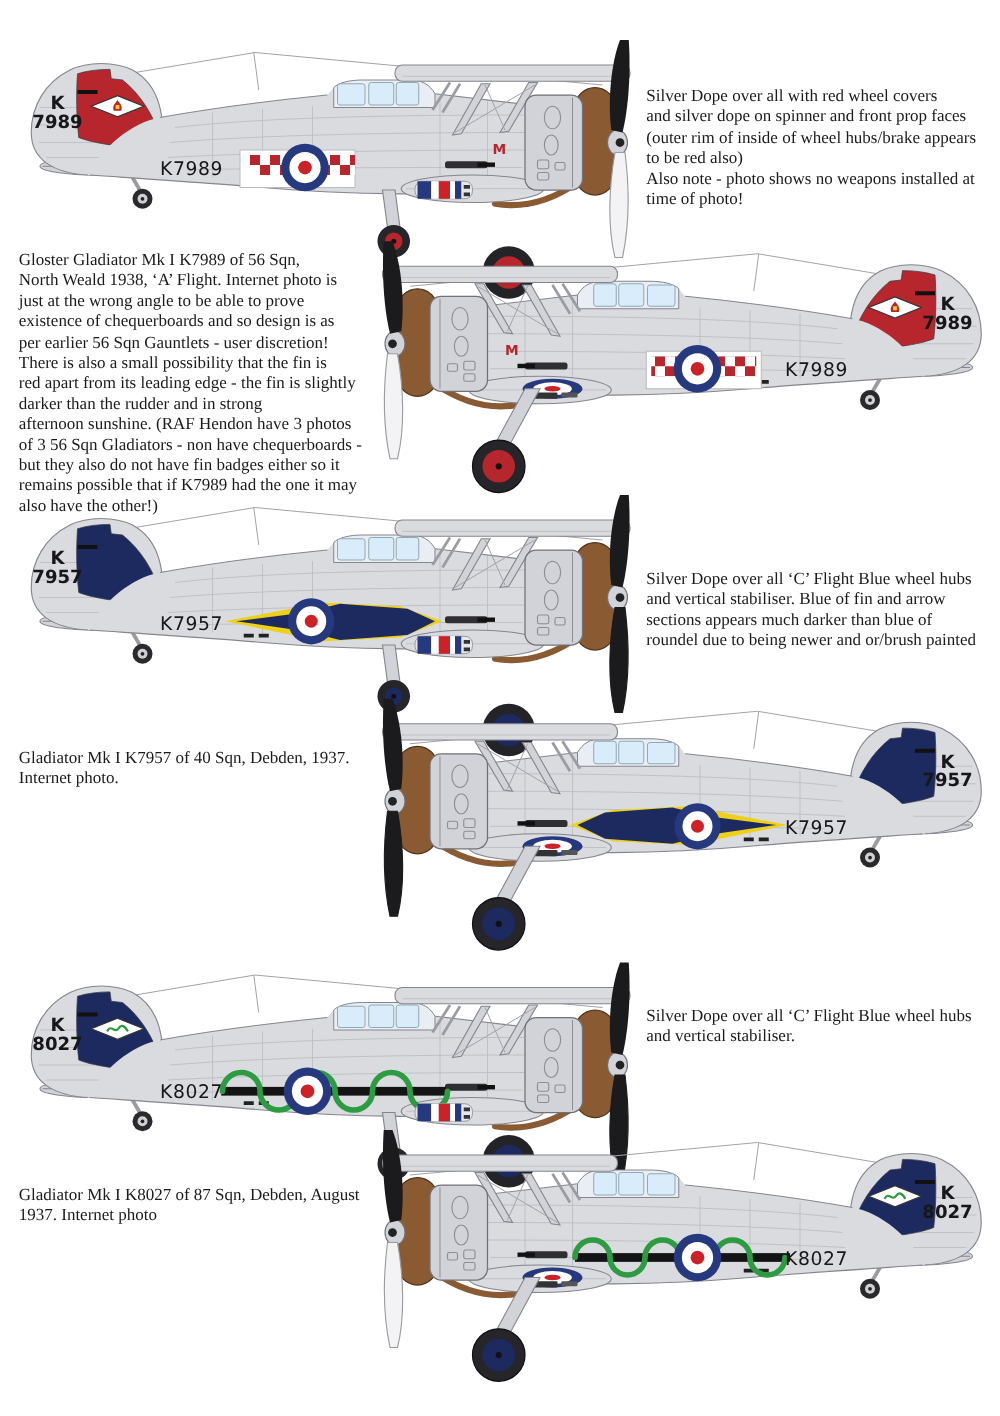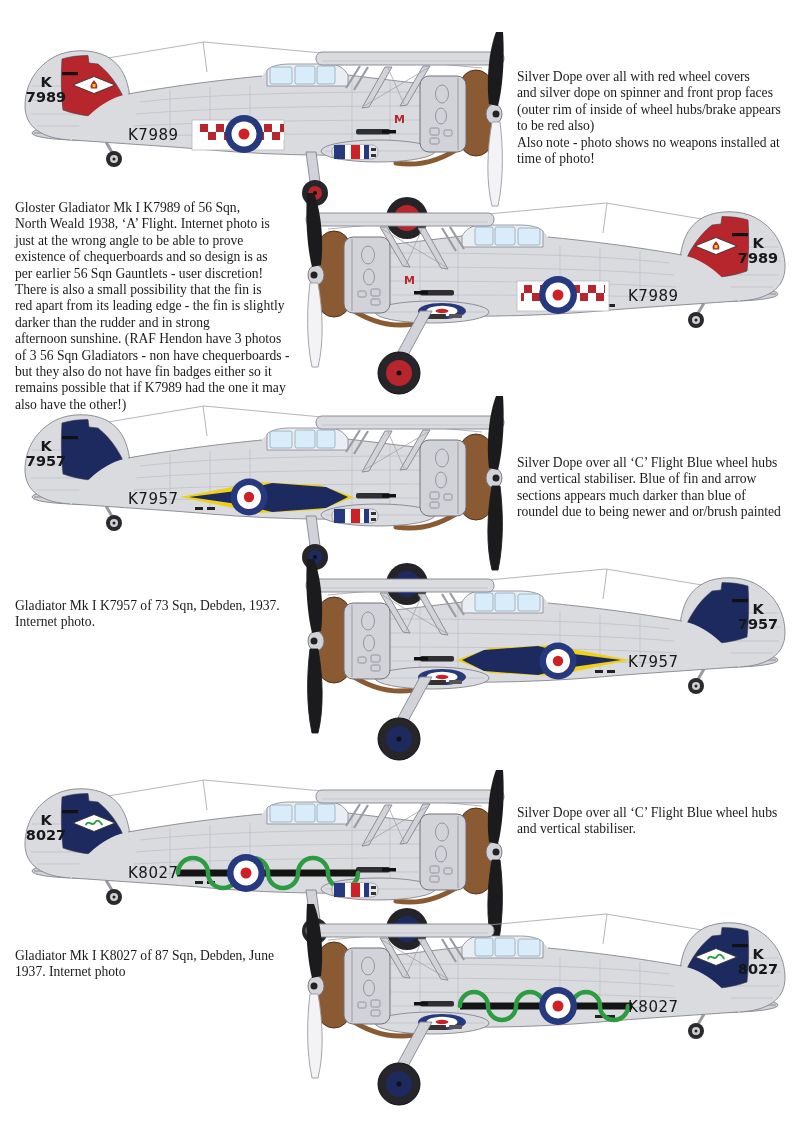--- a/index.html
+++ b/index.html
@@ -322,20 +322,20 @@
 darker than the rudder and in strong
 afternoon sunshine. (RAF Hendon have 3 photos
 of 3 56 Sqn Gladiators - non have chequerboards -
 but they also do not have fin badges either so it
 remains possible that if K7989 had the one it may
 also have the other!)</div>
   <div class="txt" style="left:517px;top:455px;width:285px">Silver Dope over all ‘C’ Flight Blue wheel hubs
 and vertical stabiliser. Blue of fin and arrow
 sections appears much darker than blue of
 roundel due to being newer and or/brush painted</div>
-  <div class="txt" style="left:15px;top:598px;width:310px">Gladiator Mk I K7957 of 73 Sqn, Debden, 1937.
+  <div class="txt" style="left:15px;top:598px;width:310px">Gladiator Mk I K7957 of 40 Sqn, Debden, 1937.
 Internet photo.</div>
   <div class="txt" style="left:517px;top:805px;width:285px">Silver Dope over all ‘C’ Flight Blue wheel hubs
 and vertical stabiliser.</div>
-  <div class="txt" style="left:15px;top:948px;width:310px">Gladiator Mk I K8027 of 87 Sqn, Debden, June
+  <div class="txt" style="left:15px;top:948px;width:310px">Gladiator Mk I K8027 of 87 Sqn, Debden, August
 1937. Internet photo</div>
 
 </div>
 
 </body></html>

